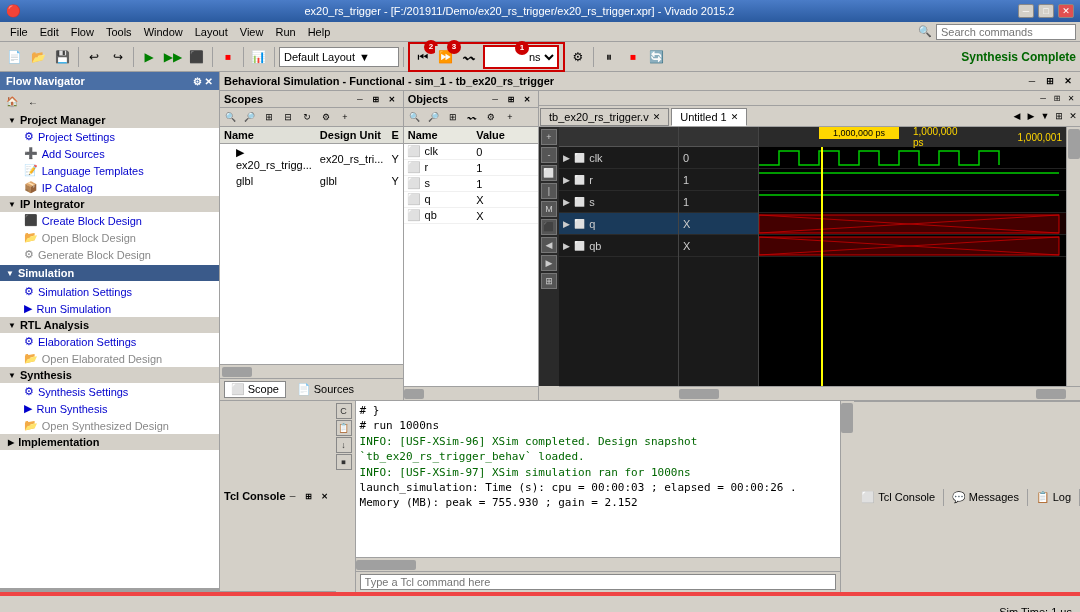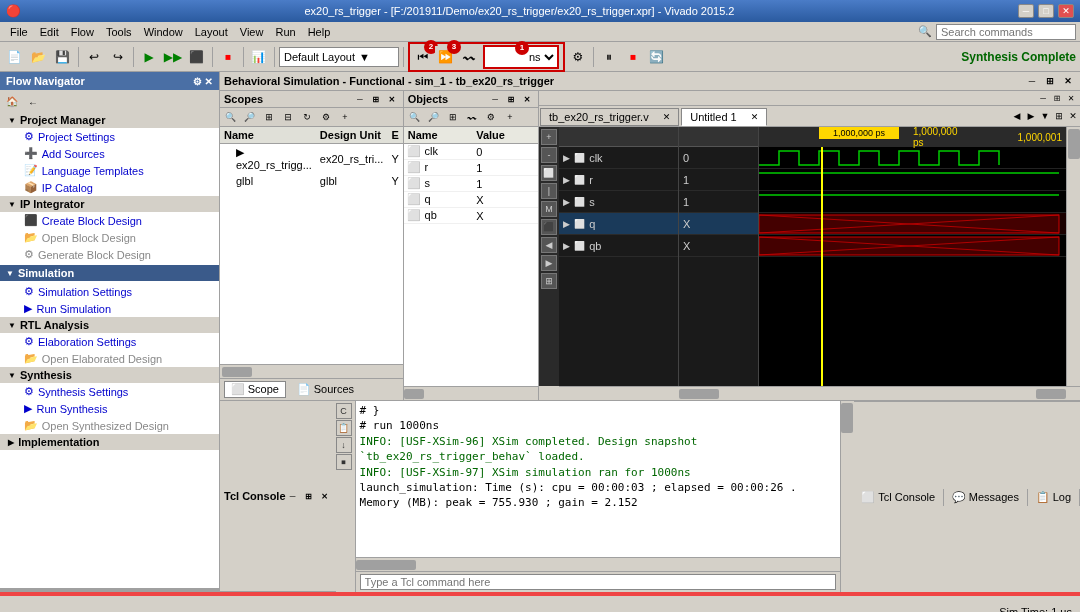--- a/index.html
+++ b/index.html
@@ -55,21 +55,21 @@
 
     
     #objects-panel { width: 200px; background: #ffffff; border-right: 1px solid #a0a0a0; display: flex; flex-direction: column; }
     .obj-table { width: 100%; border-collapse: collapse; font-size: 11px; }
     .obj-table th { background: #e8e8e0; border-bottom: 1px solid #a0a0a0; padding: 2px 4px; text-align: left; font-weight: bold; }
     .obj-table td { padding: 1px 4px; border-bottom: 1px solid #f0f0f0; }
 
     
     #wave-area { flex: 1; display: flex; flex-direction: column; }
     #wave-tabs { background: #d4d0c8; border-bottom: 1px solid #a0a0a0; display: flex; align-items: center; }
-    .wave-tab { padding: 2px 8px; font-size: 11px; cursor: pointer; border: 1px solid #888; background: #d4d0c8; margin: 2px 1px 0; display: flex; align-items: center; gap: 14px; }
+    .wave-tab { padding: 2px 8px; font-size: 11px; cursor: pointer; border: 1px solid #888; background: #d4d0c8; margin: 2px 1px 0; display: flex; align-items: center; gap: 4px; }
     .wave-tab.active { background: white; border-bottom-color: white; }
     .wave-tab-close { font-size: 9px; cursor: pointer; }
     #wave-content { flex: 1; display: flex; background: black; overflow: hidden; }
     #wave-names { width: 120px; background: #1a1a1a; border-right: 1px solid #444; }
     #wave-values { width: 80px; background: #1a1a1a; border-right: 1px solid #444; }
     #wave-graph { flex: 1; background: black; position: relative; overflow: hidden; }
     .wave-row-header { height: 22px; display: flex; align-items: center; padding: 0 4px; border-bottom: 1px solid #2a2a2a; color: #cccccc; font-size: 11px; gap: 4px; }
     .wave-row-header.selected { background: #1a3a5a; }
     .wave-value-cell { height: 22px; display: flex; align-items: center; padding: 0 4px; border-bottom: 1px solid #2a2a2a; color: #cccccc; font-size: 11px; }
 

